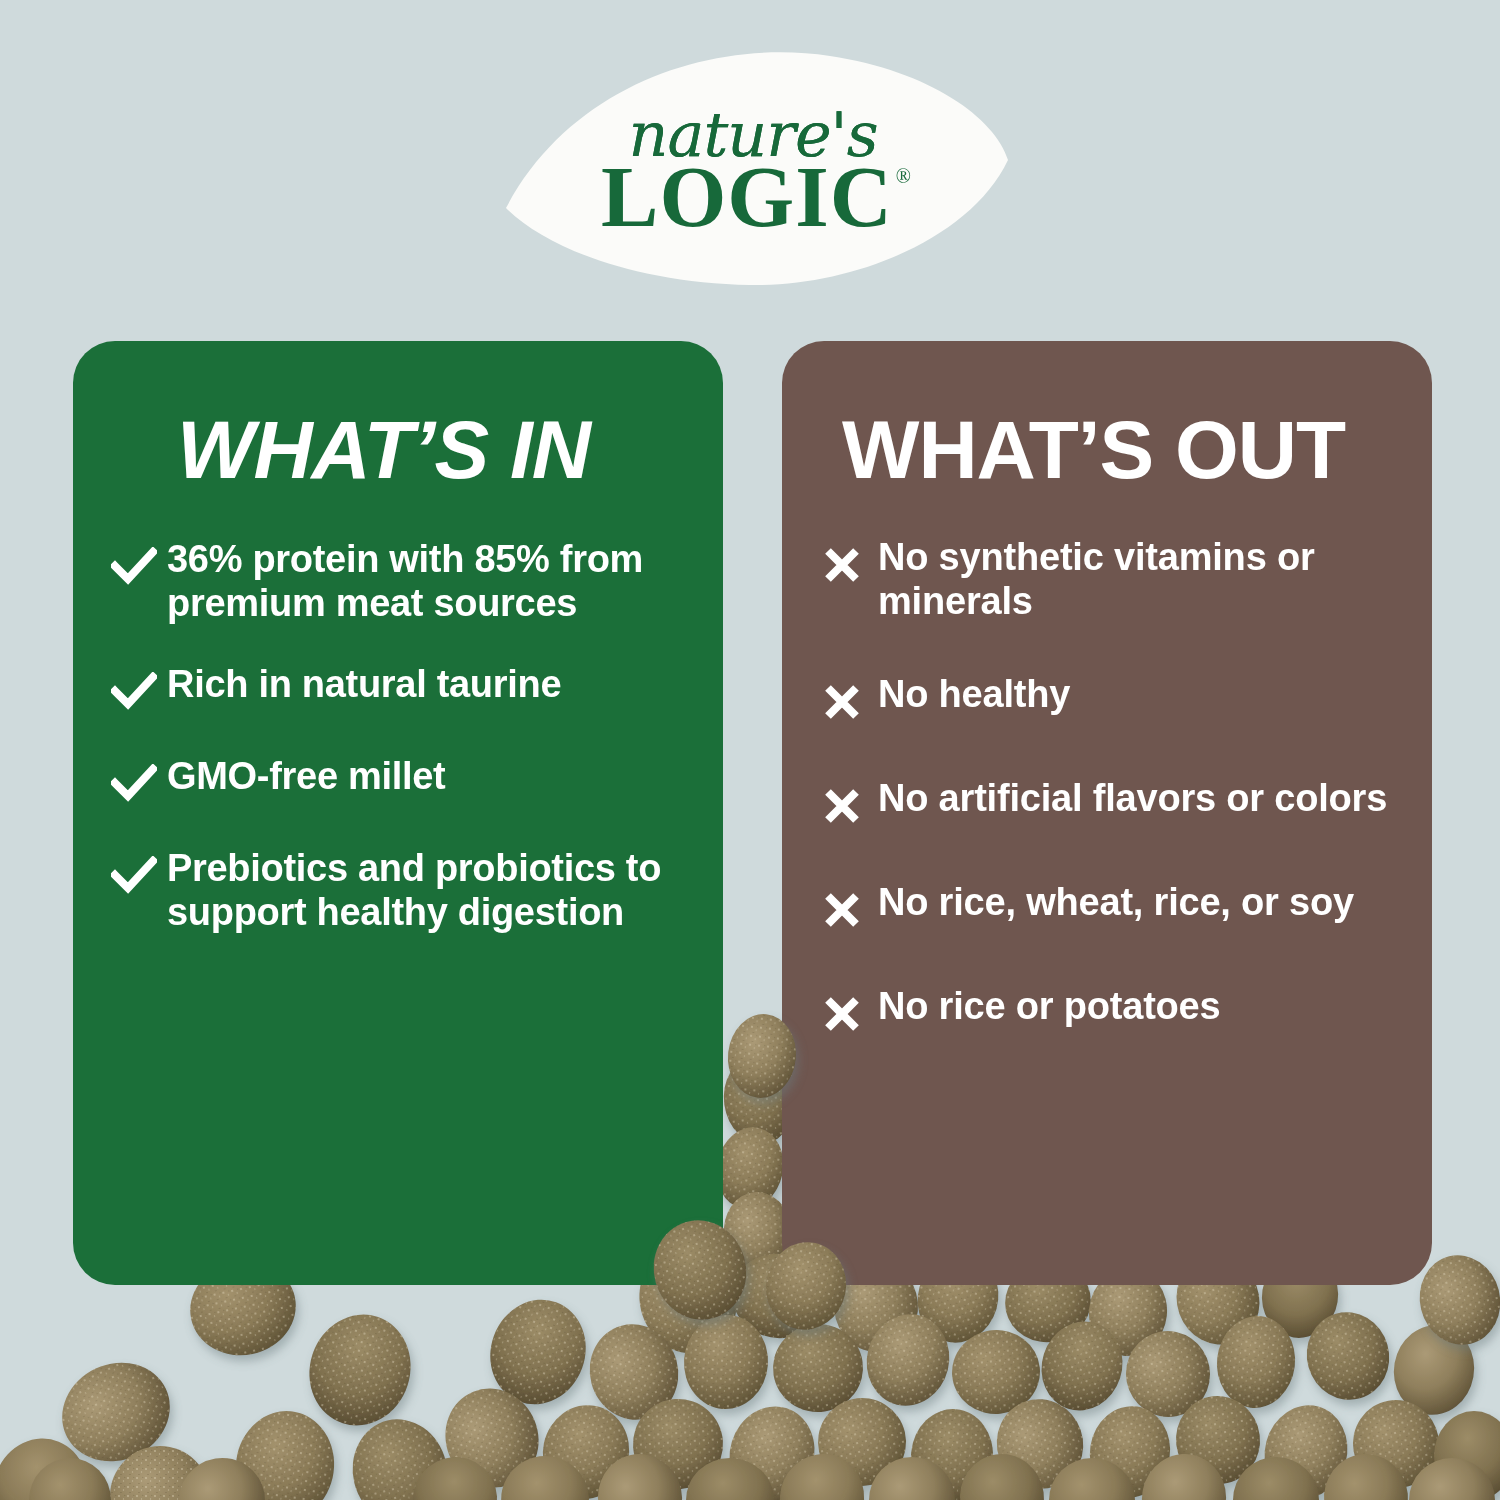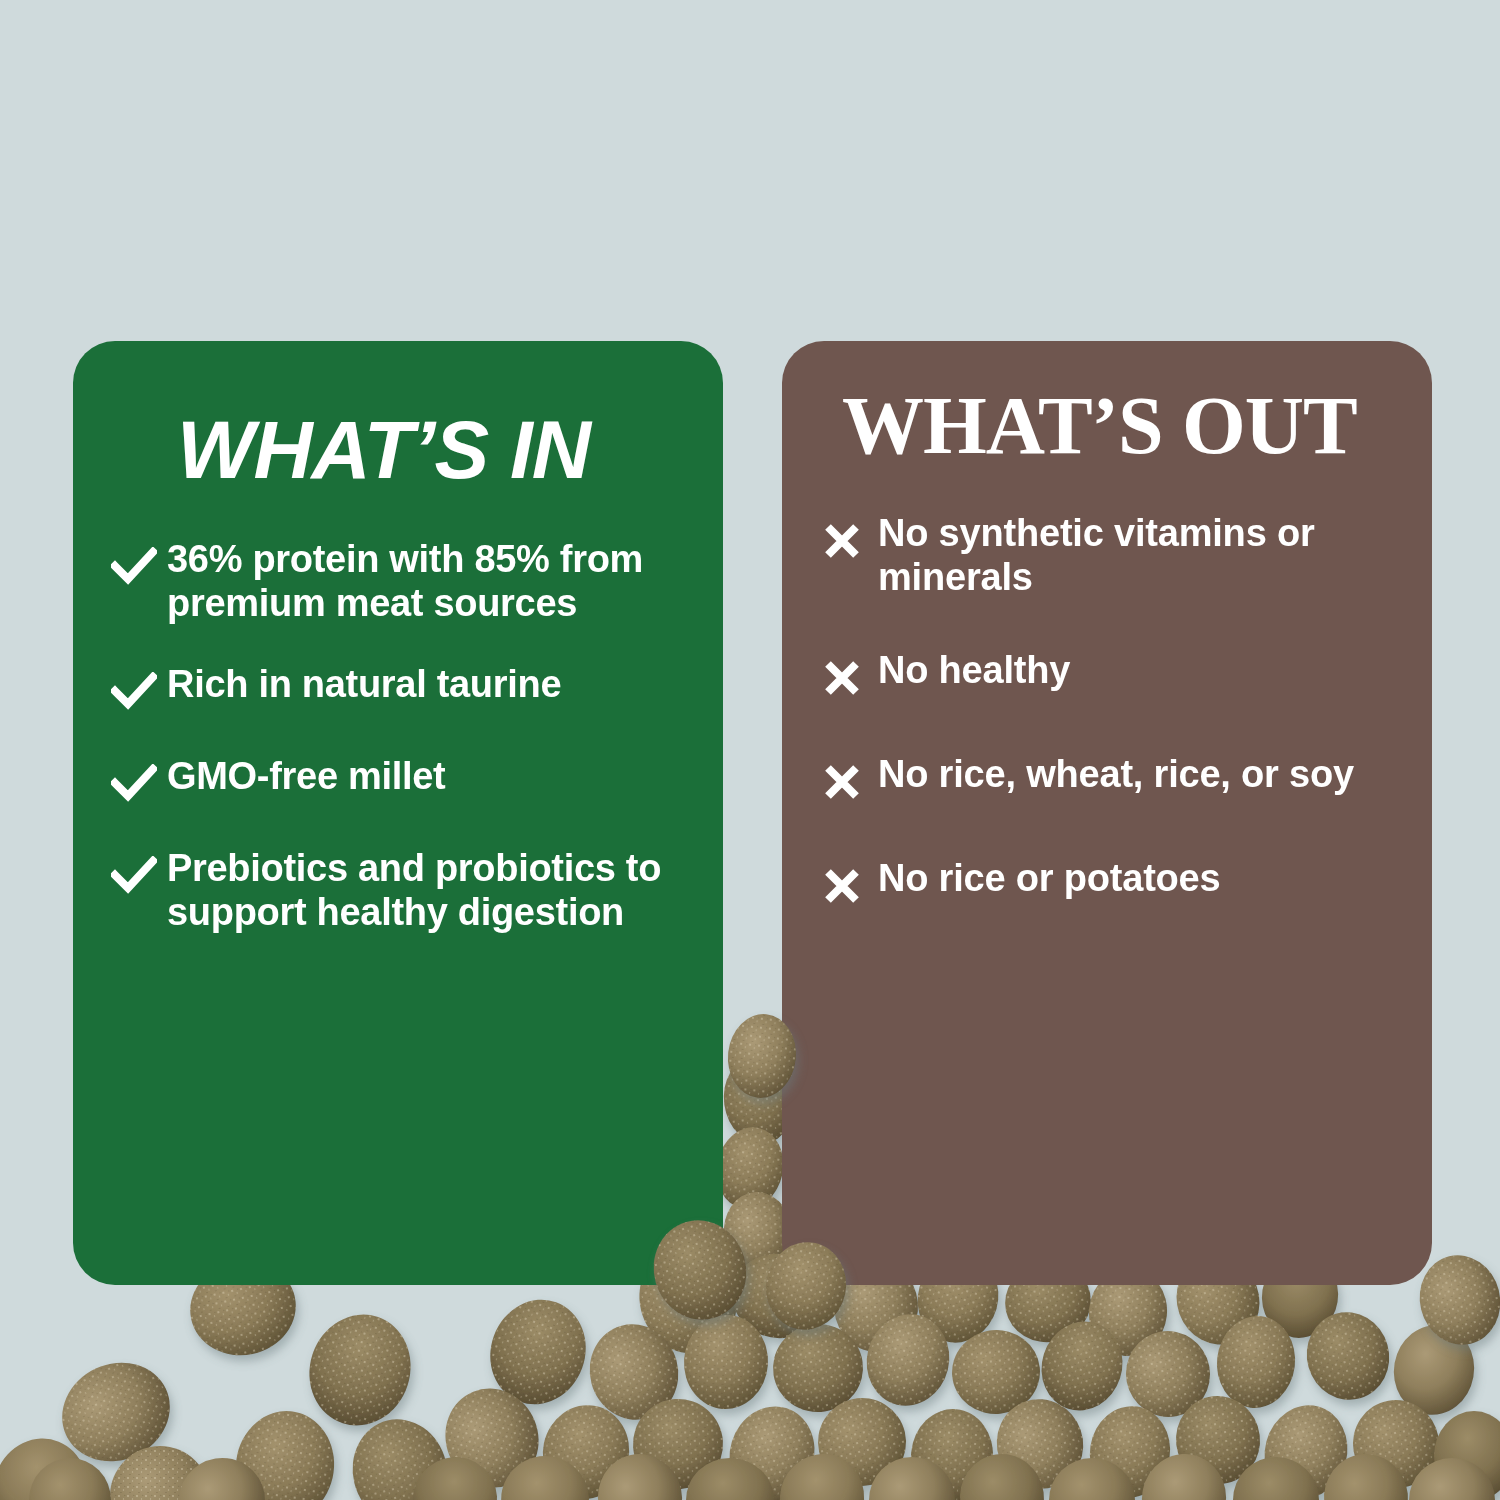--- a/index.html
+++ b/index.html
@@ -72,21 +72,21 @@
   .card-heading{
     color:#ffffff;
     font-size:82px;
     font-weight:700;
     letter-spacing:-1px;
     line-height:1;
     margin:0;
     white-space:nowrap;
   }
   #card-in .card-heading{padding:68px 0 0 104px;font-style:italic;}
-  #card-out .card-heading{padding:44px 0 0 60px;font-family:Liberation Serif, serif;}
+  #card-out .card-heading{padding:68px 0 0 60px;}
 
   .bullet-list{list-style:none;margin:0;padding:0;}
   #list-in{margin-top:46px;padding-left:38px;padding-right:24px;}
   #list-out{margin-top:44px;padding-left:40px;padding-right:4px;}
 
   .bullet{
     display:flex;
     align-items:flex-start;
     margin-bottom:38px;
   }
@@ -352,20 +352,33 @@
         <g>
             <ellipse cx="70" cy="1500" rx="41" ry="42" fill="url(#kgA)"></ellipse>
           </g>
         <g>
             <ellipse cx="222" cy="1500" rx="43" ry="42" fill="url(#kgC)" transform="rotate(-9 222 1500)"></ellipse>
           </g>
       </g>
     </svg>
   </div>
 
+  <div id="logo-area">
+    <svg id="logo-leaf" viewBox="0 0 512 245" xmlns="http://www.w3.org/2000/svg" aria-hidden="true">
+      <path d="M6 158 C 70 36, 210 -12, 330 6 C 430 21, 495 68, 508 110
+               C 470 190, 350 237, 250 235 C 140 233, 48 200, 6 158 Z" fill="#fbfbf9"></path>
+    </svg>
+    <div id="logo-text">
+      <div class="logo-natures">nature's</div>
+      <div class="logo-logic-wrap">
+        <div class="logo-logic">LOGIC</div>
+        <div class="logo-reg">®</div>
+      </div>
+    </div>
+  </div>
 
   <div class="card" id="card-in">
     <h2 class="card-heading">WHAT’S IN</h2>
     <ul class="bullet-list" id="list-in">
       <li class="bullet">
         <span class="mark">
           <svg width="46" height="40" viewBox="0 0 46 40" aria-hidden="true">
               <path d="M4 19 L17 32 L42 5" fill="none" stroke="#ffffff" stroke-width="8" stroke-linecap="square" stroke-linejoin="miter"></path>
             </svg>
         </span>
@@ -416,20 +429,28 @@
             </svg>
         </span>
         <span class="bullet-text">No healthy</span>
       </li>
       <li class="bullet">
         <span class="mark">
           <svg width="40" height="40" viewBox="0 0 40 40" aria-hidden="true">
               <path d="M6 6 L34 34 M34 6 L6 34" fill="none" stroke="#ffffff" stroke-width="8" stroke-linecap="butt"></path>
             </svg>
         </span>
+        <span class="bullet-text">No artificial flavors or colors</span>
+      </li>
+      <li class="bullet">
+        <span class="mark">
+          <svg width="40" height="40" viewBox="0 0 40 40" aria-hidden="true">
+              <path d="M6 6 L34 34 M34 6 L6 34" fill="none" stroke="#ffffff" stroke-width="8" stroke-linecap="butt"></path>
+            </svg>
+        </span>
         <span class="bullet-text">No rice, wheat, rice, or soy</span>
       </li>
       <li class="bullet">
         <span class="mark">
           <svg width="40" height="40" viewBox="0 0 40 40" aria-hidden="true">
               <path d="M6 6 L34 34 M34 6 L6 34" fill="none" stroke="#ffffff" stroke-width="8" stroke-linecap="butt"></path>
             </svg>
         </span>
         <span class="bullet-text">No rice or potatoes</span>
       </li>

